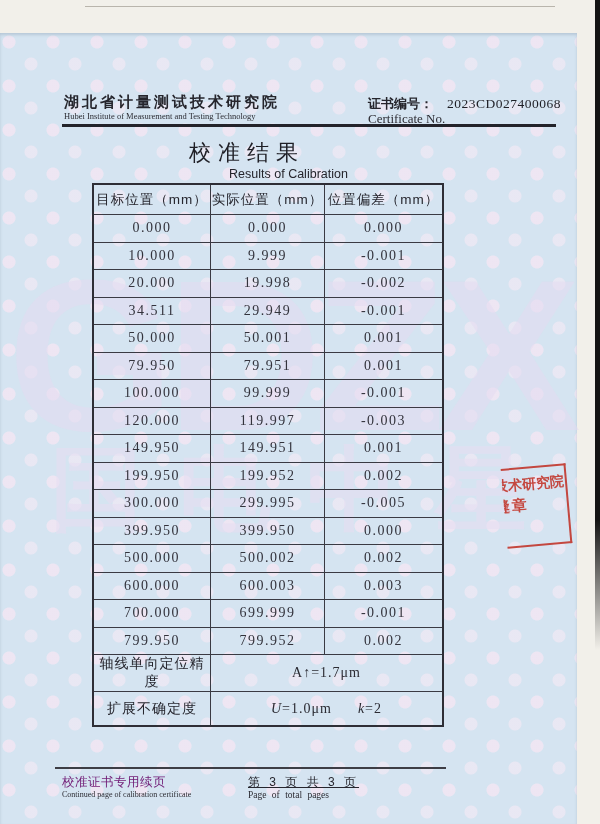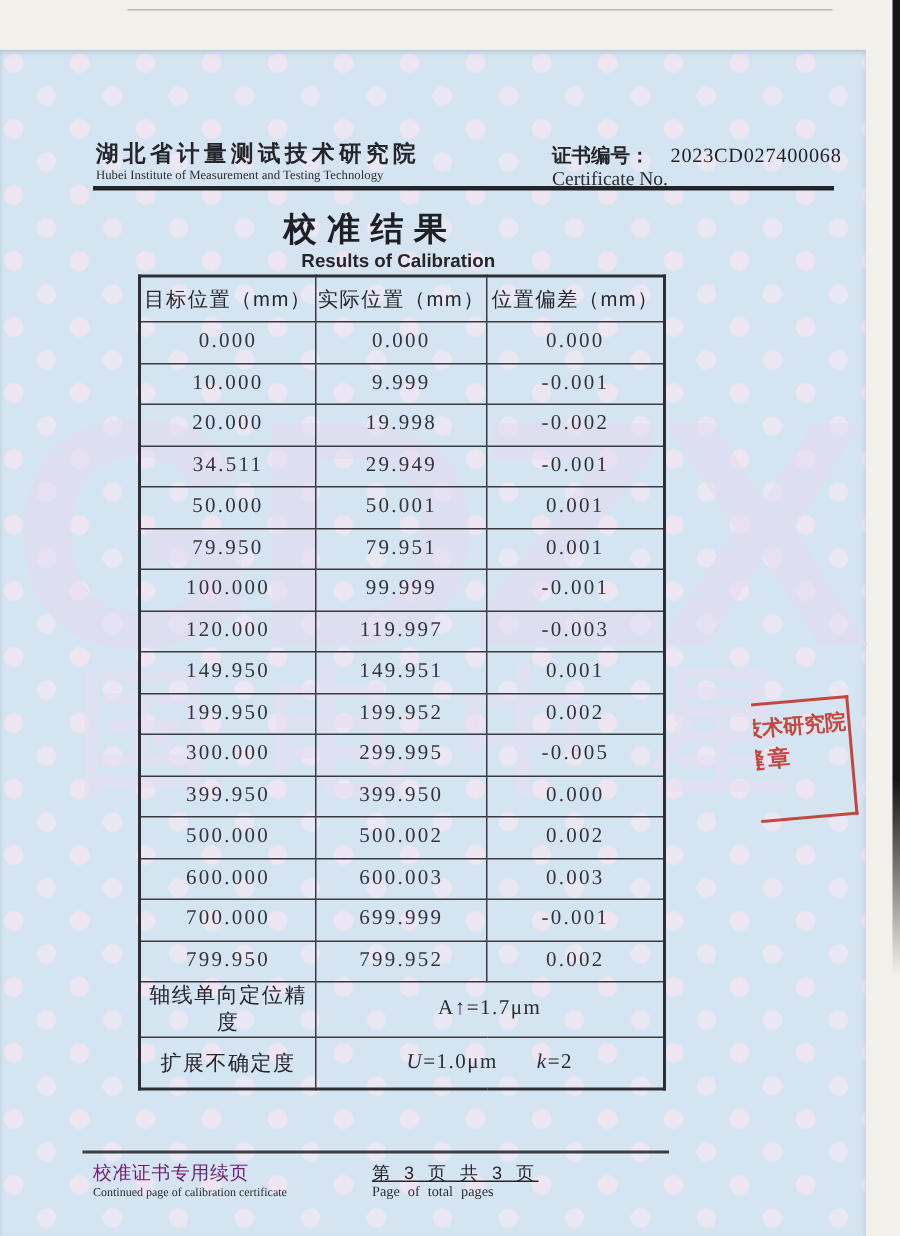--- a/index.html
+++ b/index.html
@@ -31,23 +31,23 @@
     font-size:8.5px;color:#2c2c33;z-index:2;}
   .cert-label{position:absolute;left:368px;top:95px;font-size:13px;font-weight:bold;
     color:#25252c;z-index:2;}
   .cert-en{position:absolute;left:368px;top:111px;font-family:"Liberation Serif",serif;
     font-size:13px;color:#2c2c33;z-index:2;}
   .cert-no{position:absolute;left:447px;top:96px;font-family:"Liberation Serif",serif;
     font-size:13.5px;color:#1f1f26;letter-spacing:0.5px;z-index:2;}
   .head-rule{position:absolute;left:62px;top:124px;width:494px;height:3px;background:#23232a;z-index:2;}
   
   .title-cn{position:absolute;left:0;top:138px;width:487px;text-align:center;font-size:22px;
-    font-weight:bold;letter-spacing:7px;text-indent:7px;color:#1f1f26;z-index:2;}
-  .title-en{position:absolute;left:0;top:167px;width:531px;text-align:center;font-size:12.5px;
-    font-weight:bold;color:#25252c;z-index:2;}
+    font-weight:normal;letter-spacing:7px;text-indent:7px;color:#1f1f26;z-index:2;}
+  .title-en{position:absolute;left:0;top:167px;width:577px;text-align:center;font-size:12.5px;
+    font-weight:normal;color:#25252c;z-index:2;}
   
   table.results{position:absolute;left:92px;top:183px;width:352px;border-collapse:collapse;
     z-index:2;background:transparent;}
   table.results th,table.results td{border:1.5px solid #3a3a43;text-align:center;
     vertical-align:middle;padding:0;background:transparent;}
   table.results{border:2px solid #2e2e36;}
   table.results th{height:29px;font-size:13.5px;font-weight:normal;color:#26262e;letter-spacing:1px;}
   table.results td.num{height:26.5px;font-family:"Liberation Serif",serif;font-size:14px;
     color:#33333c;letter-spacing:1.5px;}
   table.results td.spec-label{height:33px;font-size:14px;color:#26262e;letter-spacing:1px;}

